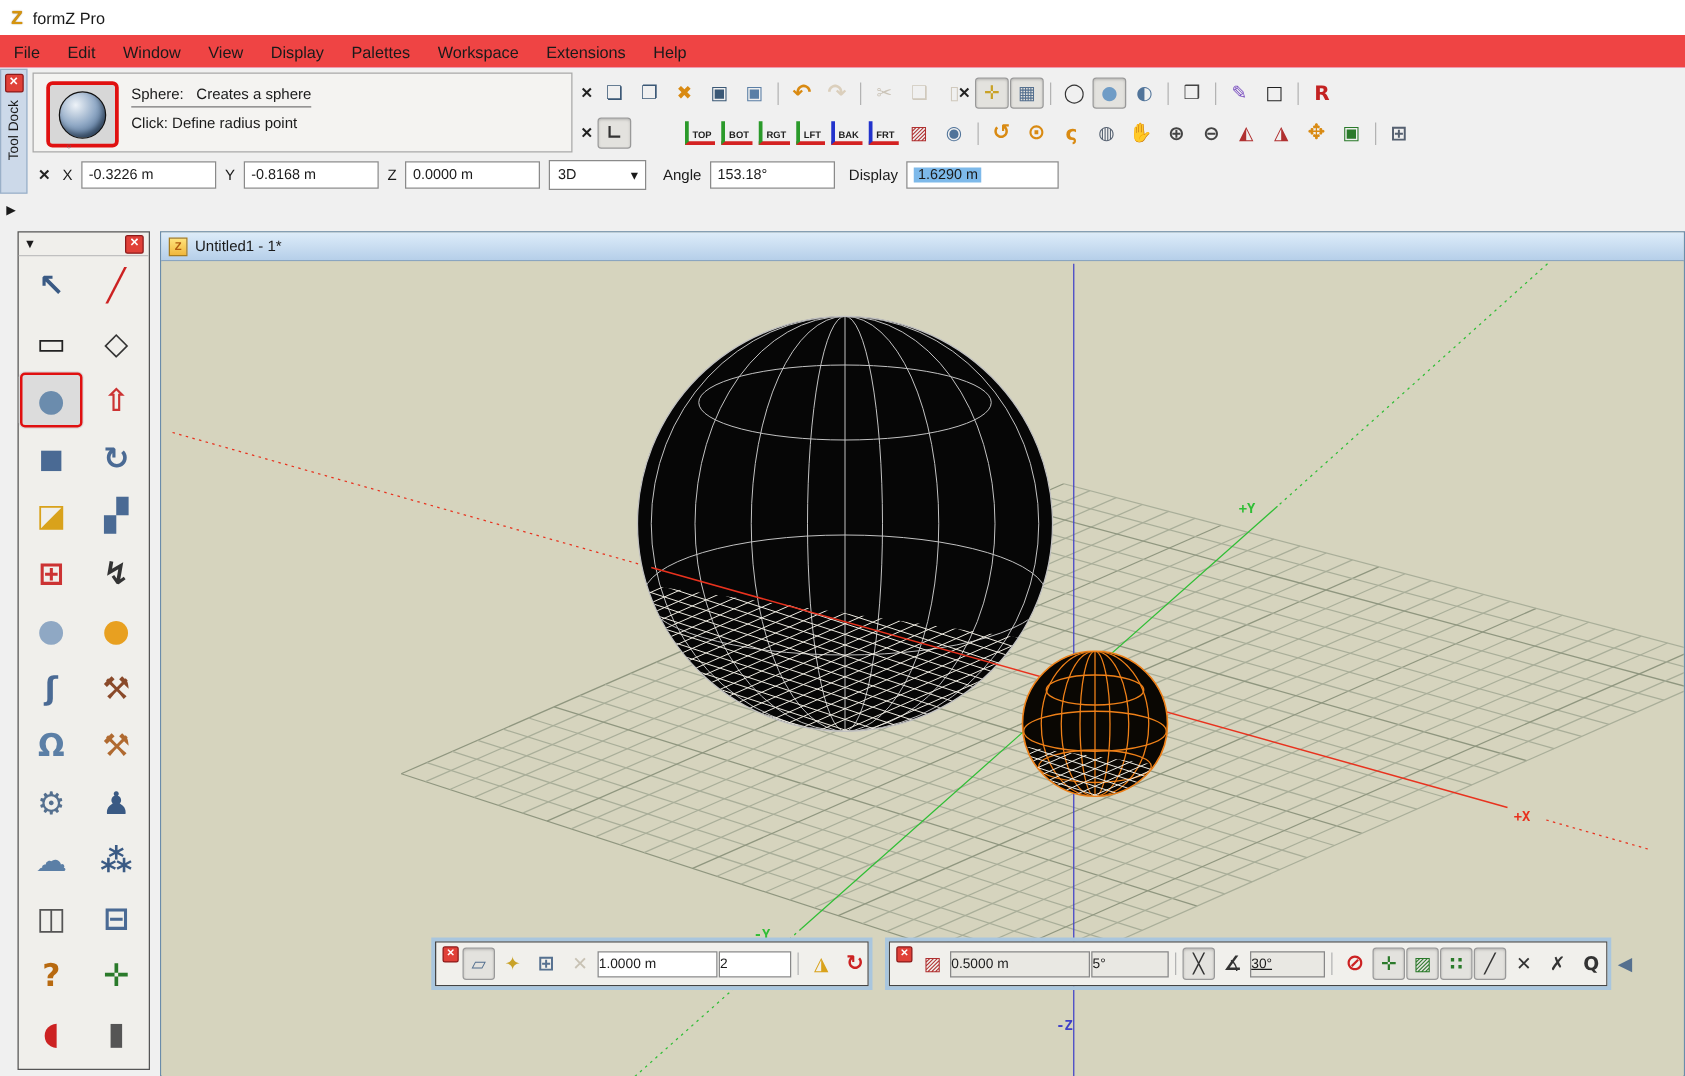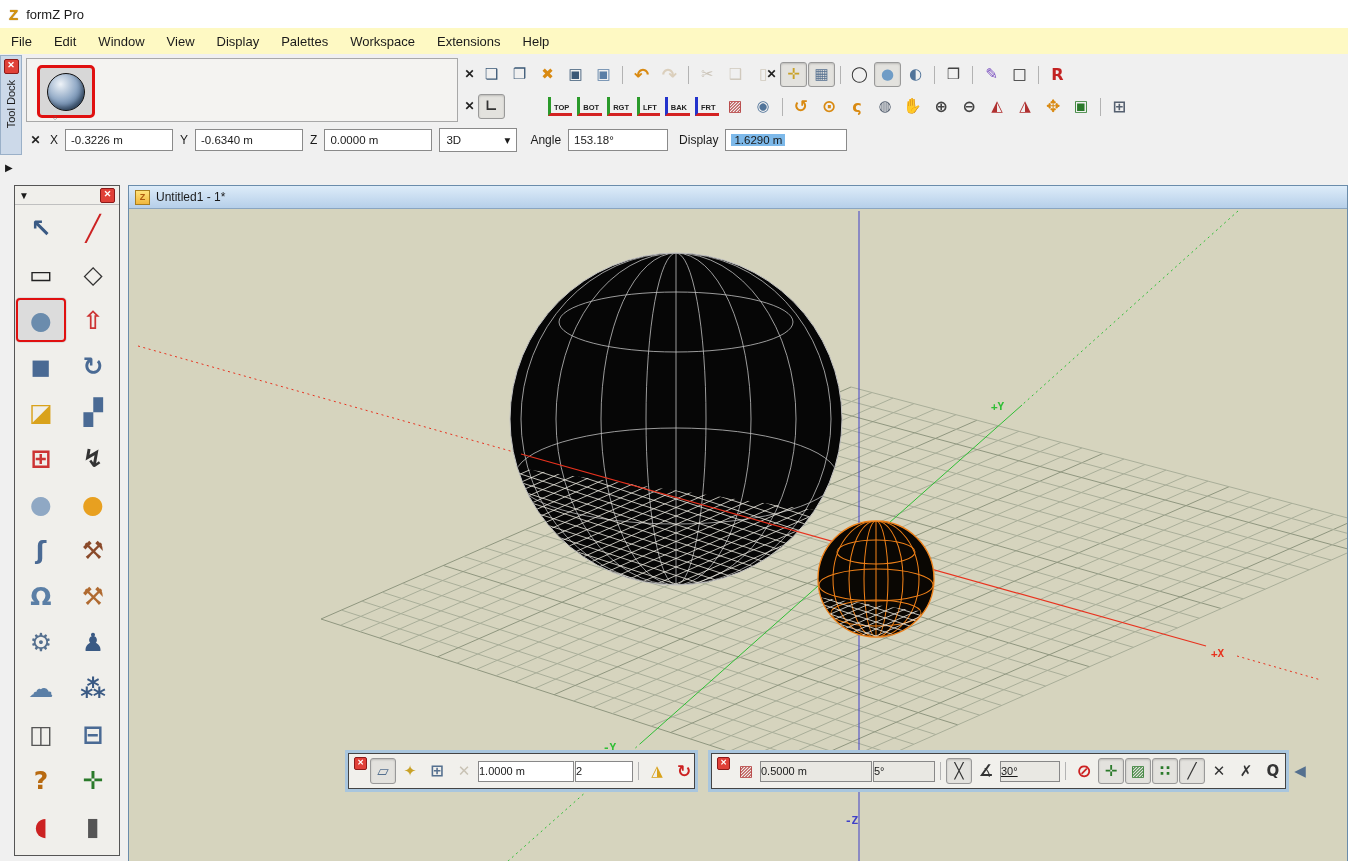--- a/index.html
+++ b/index.html
@@ -2,21 +2,21 @@
 <html><head>
 <meta charset="utf-8">
 <style>
   html,body{margin:0;padding:0}
   body{width:1348px;height:861px;position:relative;background:#f0f0f0;
        font-family:"Liberation Sans",sans-serif;color:#1a1a1a;overflow:hidden}
   .abs{position:absolute}
   
   .titlebar{left:0;top:0;width:100%;height:28px;background:#fff;display:flex;align-items:center;gap:8px;padding-left:9px;box-sizing:border-box;font-size:13px}
   .appz{color:#d6940e;font-weight:bold;font-size:15px;text-shadow:0 0 1px #7a5408}
-  .menubar{left:0;top:28px;width:100%;height:26px;background:#fef9c3;display:flex;align-items:center;font-size:13px;border-bottom:6px solid #ec4899}
+  .menubar{left:0;top:28px;width:100%;height:26px;background:#ef4444;display:flex;align-items:center;font-size:13px;border-bottom:6px solid #ec4899}
   .menubar span{padding:0 11px;cursor:default}
   .topstrip{left:0;top:54px;width:100%;height:131px;background:#f0f0f0}
   
   .xbtn{width:13px;height:13px;background:#e04038;border:1px solid #8c1a1a;color:#fff;font-size:9px;line-height:11px;text-align:center;font-weight:bold;border-radius:2px;flex:none}
   .xflat{color:#222;font-size:12px;width:15px;height:15px;line-height:15px;text-align:center;font-weight:bold;flex:none}
   
   .dock{left:0;top:55px;width:22px;height:100px;background:#ccd9e9;border:1px solid #9ab0c8;display:flex;flex-direction:column;align-items:center;padding-top:3px;box-sizing:border-box}
   .vtext{writing-mode:vertical-rl;transform:rotate(180deg);font-size:11px;margin-top:6px}
   .dockarrow{left:5px;top:162px;font-size:10px}
   
@@ -85,20 +85,27 @@
   <span class="xbtn">✕</span>
   <span class="vtext">Tool Dock</span>
 </div>
 <span class="abs dockarrow">▶</span>
 
 <div class="abs infopanel">
   <div class="sphbtn">
     <span class="sphico"></span>
   </div>
   <span class="optdot">○</span>
+  <div class="infotext">
+    <div class="infoline1">
+      <span>Sphere:</span>&nbsp;&nbsp;
+      <span>Creates a sphere</span>
+    </div>
+    <div class="infoline2">Click: Define radius point</div>
+  </div>
 </div>
 
 <div class="abs trow" style="left:462px;top:62px">
   <span class="xflat">✕</span>
   <span class="trow">
       <span class="tbtn">
         <span class="gly" style="color: rgb(59, 88, 118);">❏</span>
       </span>
       <span class="tbtn">
         <span class="gly" style="color: rgb(59, 88, 118);">❐</span>
@@ -225,21 +232,21 @@
         <span class="gly" style="color: rgb(85, 96, 112); font-size: 16px;">⊞</span>
       </span>
     </span>
 </div>
 
 <div class="abs coordbar">
   <span class="xflat">✕</span>
   <span class="clabel">X</span>
   <span class="cinput">-0.3226 m</span>
   <span class="clabel">Y</span>
-  <span class="cinput">-0.6340 m</span>
+  <span class="cinput">-0.8168 m</span>
   <span class="clabel">Z</span>
   <span class="cinput">0.0000 m</span>
   <span class="selectbox">
     <span>3D</span>
     <span>▾</span>
   </span>
   <span class="clabel" style="margin-left:6px">Angle</span>
   <span class="cinput" style="width:100px">153.18°</span>
   <span class="clabel" style="margin-left:4px">Display</span>
   <span class="cinput" style="width:122px">

